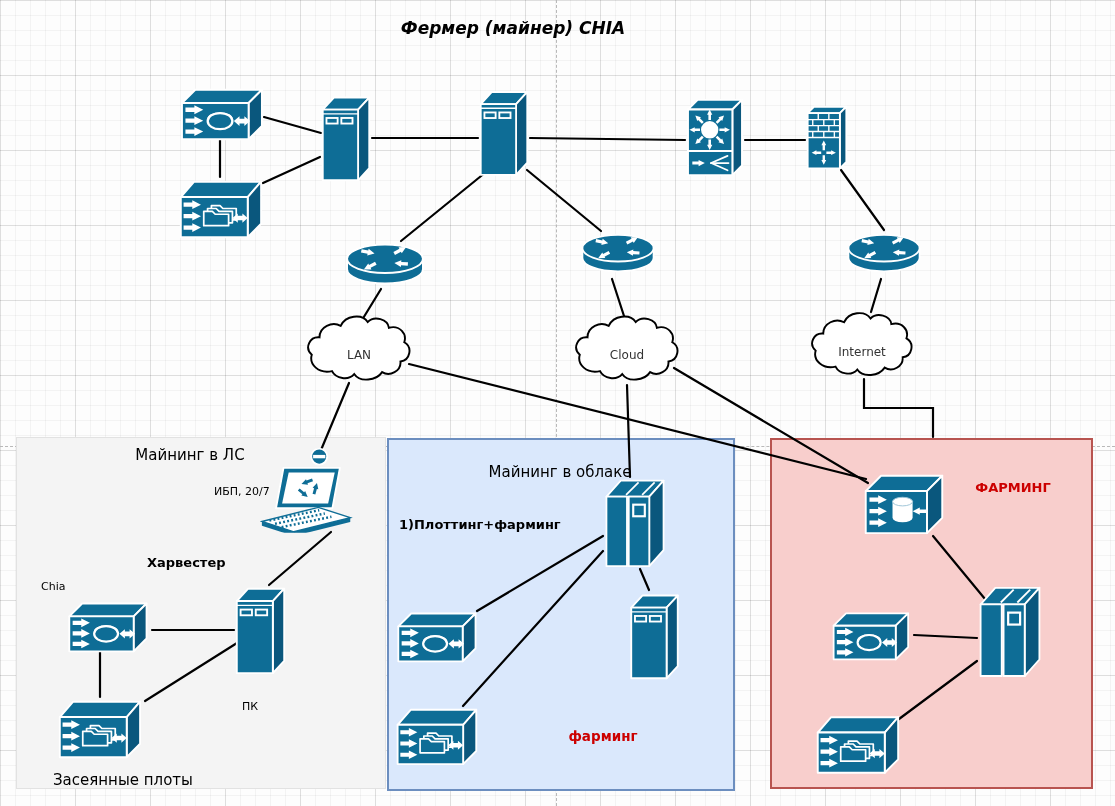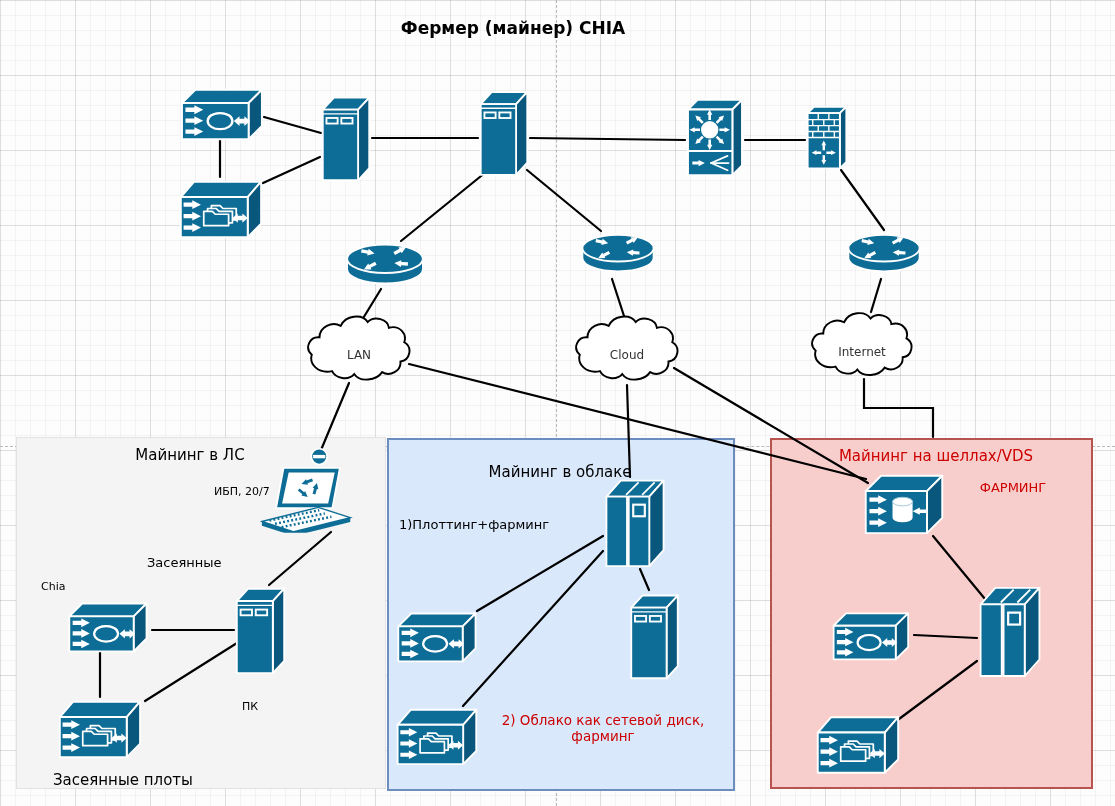--- a/index.html
+++ b/index.html
@@ -16,23 +16,23 @@
   }
   .pageline{position:absolute;z-index:0;}
   .region{position:absolute;z-index:1;box-sizing:border-box;}
   .region-gray{background:#f4f4f4;border:1px solid #e2e2e2;}
   .region-blue{background:#dae8fc;border:2px solid #6c8ebf;}
   .region-red{background:#f8cecc;border:2px solid #b85450;}
   #edges{position:absolute;left:0;top:0;z-index:2;}
   .node{position:absolute;z-index:3;}
   .lbl{position:absolute;z-index:4;color:#000;white-space:nowrap;}
   .ctr{transform:translateX(-50%);text-align:center;}
-  .b{font-weight:normal;}
+  .b{font-weight:bold;}
   .red{color:#cc0000;}
-  .title{font-size:17px;font-weight:bold;}
+  .title{font-size:17px;font-weight:bold;font-style:italic;}
   .rtitle{font-size:15px;font-weight:normal;}
   .cloudlbl{font-size:12px;color:#333;z-index:4;margin-top:8px;}
   .s11{font-size:11px;}
   .s115{font-size:15px;}
   .s13{font-size:13px;}
   .s135{font-size:13.5px;line-height:1.15;white-space:normal;width:220px;}
 </style>
 </head>
 <body>
 
@@ -310,28 +310,27 @@
       <use href="#s-storage"></use>
     </svg>
   <svg class="node" style="left:812px;top:710px" width="90" height="68" viewBox="0 0 94 68">
       <use href="#s-folders"></use>
     </svg>
 
   <div class="lbl ctr title" style="left:513px;top:18px">Фермер (майнер) CHIA</div>
 
   <div class="lbl ctr rtitle" style="left:190px;top:446px">Майнинг в ЛС</div>
   <div class="lbl s11" style="left:214px;top:485px">ИБП, 20/7</div>
-  <div class="lbl b s13" style="left:147px;top:555px">Засеянные</div>
+  <div class="lbl b s13" style="left:147px;top:555px">Харвестер</div>
   <div class="lbl s11" style="left:41px;top:580px">Chia</div>
   <div class="lbl s11" style="left:242px;top:700px">ПК</div>
   <div class="lbl s115" style="left:53px;top:771px">Засеянные плоты</div>
 
   <div class="lbl ctr rtitle" style="left:560px;top:463px">Майнинг в облаке</div>
   <div class="lbl b s13" style="left:399px;top:517px">1)Плоттинг+фарминг</div>
   <div class="lbl ctr b red s135" style="left:603px;top:713px">
-    <span>2) Облако как сетевой диск,</span><br>
+    <br>
     <span>фарминг</span>
   </div>
 
-  <div class="lbl ctr rtitle red" style="left:936px;top:447px">Майнинг на шеллах/VDS</div>
   <div class="lbl ctr b s13 red" style="left:1013px;top:480px">ФАРМИНГ</div>
 
 </div>
 
 </body></html>

